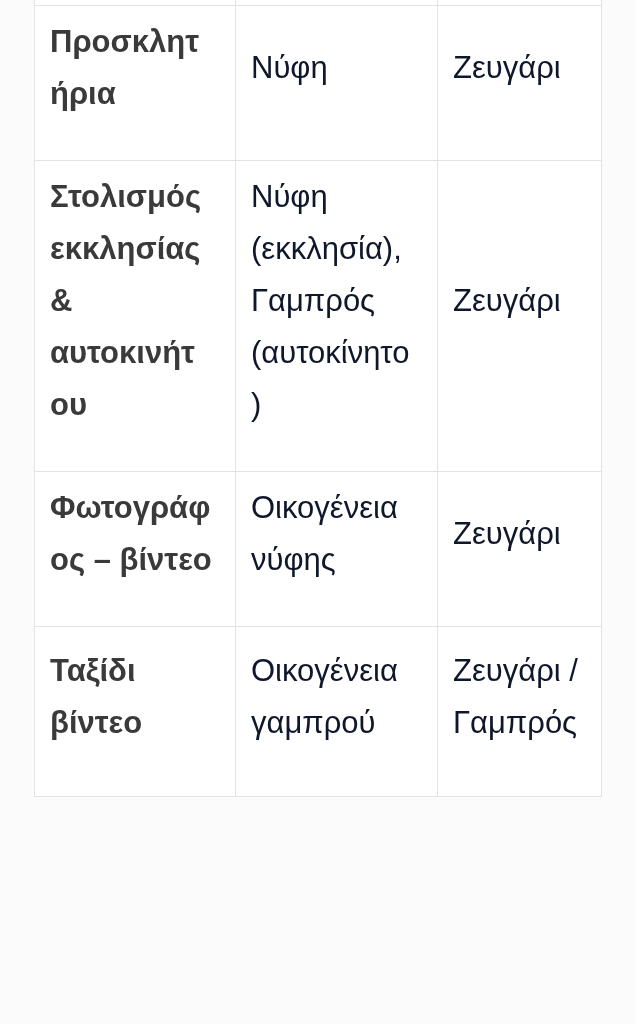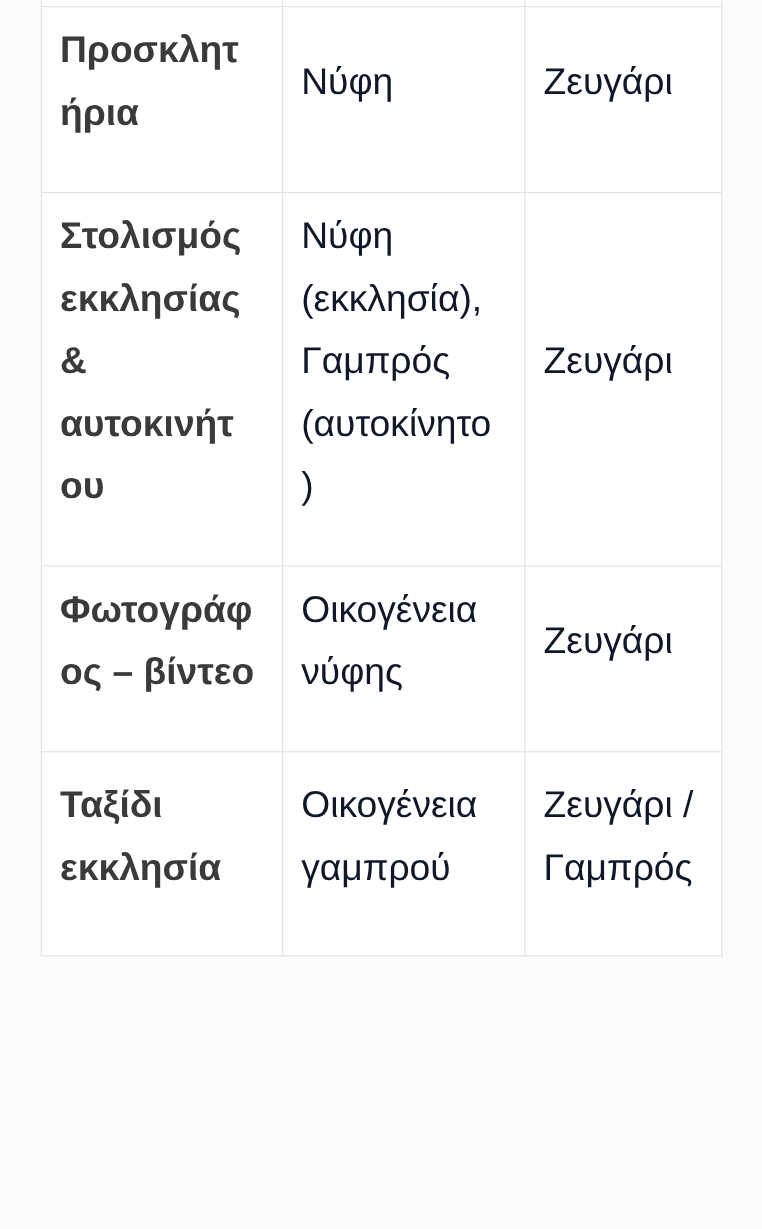--- a/index.html
+++ b/index.html
@@ -113,21 +113,21 @@
           <div class="cell-inner">Οικογένεια
 νύφης</div>
         </td>
         <td>
           <div class="cell-inner">Ζευγάρι</div>
         </td>
       </tr>
       <tr class="row-5">
         <td class="cat">
           <div class="cell-inner">Ταξίδι
-εκκλησία</div>
+βίντεο</div>
         </td>
         <td>
           <div class="cell-inner">Οικογένεια
 γαμπρού</div>
         </td>
         <td>
           <div class="cell-inner">Ζευγάρι /
 Γαμπρός</div>
         </td>
       </tr>

